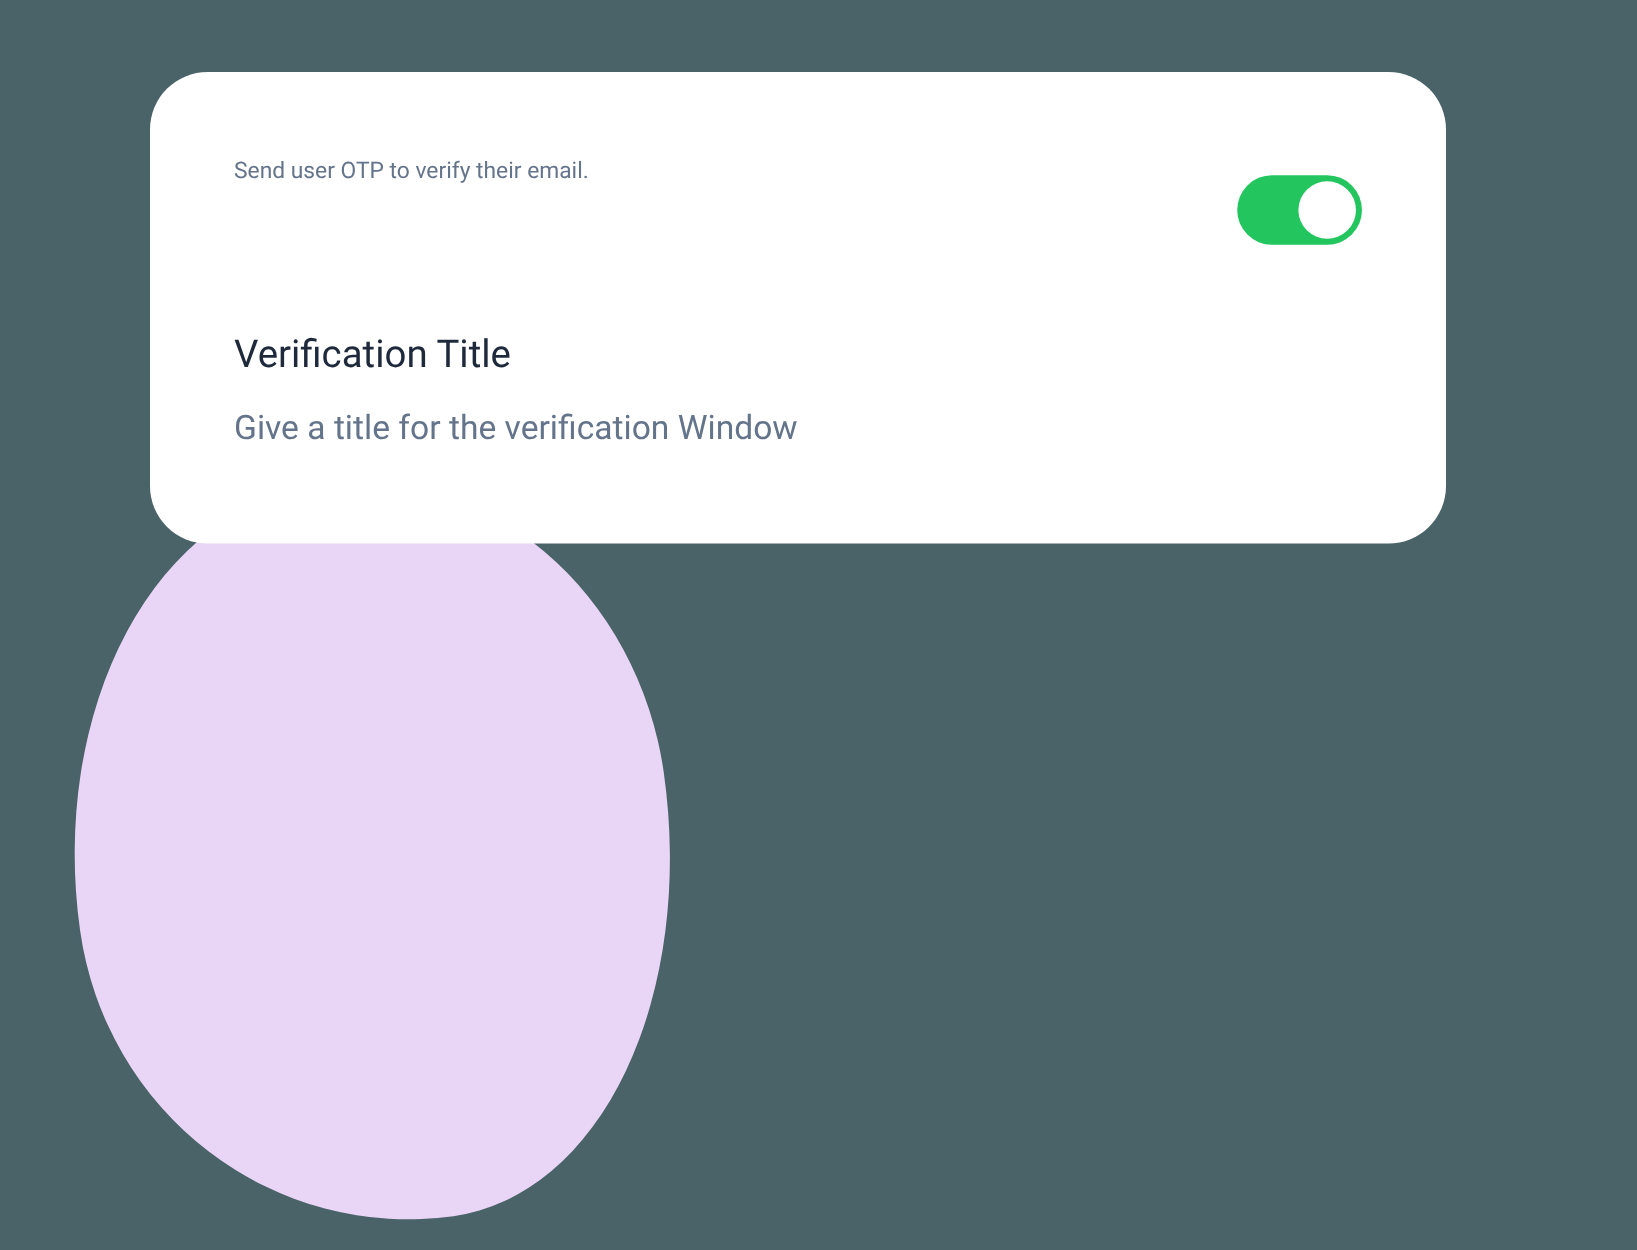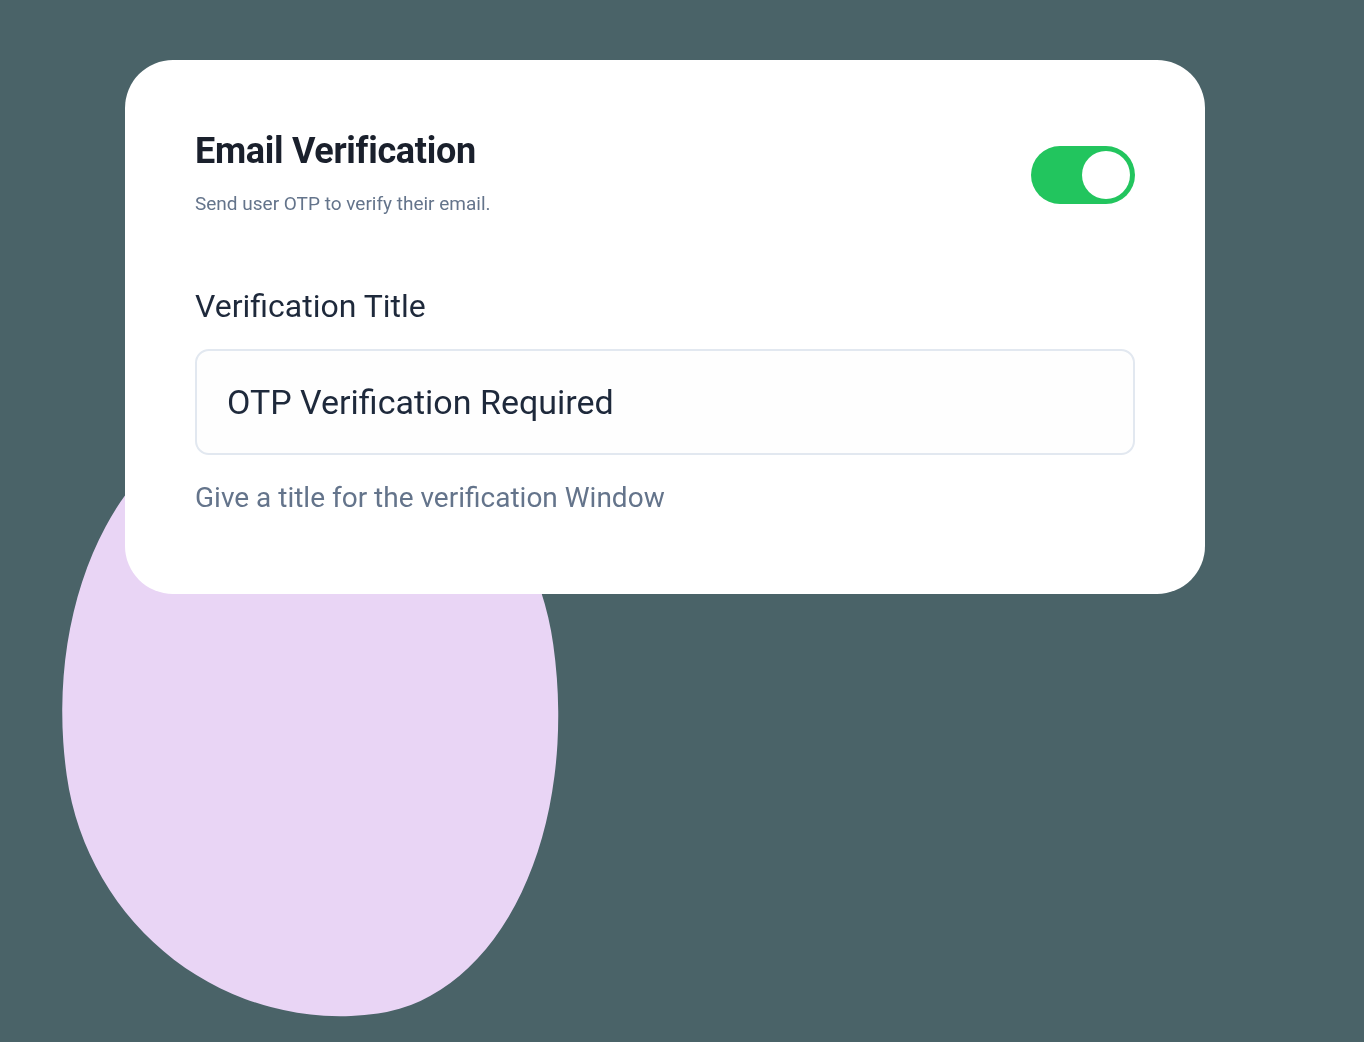--- a/index.html
+++ b/index.html
@@ -110,28 +110,26 @@
   </style>
 </head>
 <body>
 
 <div class="blob"></div>
 
 <div class="card">
 
   <div class="header-row">
     <div class="header-text">
-      <h2 class="section-title">Email Verification</h2>
       <p class="section-subtitle">Send user OTP to verify their email.</p>
     </div>
     <div class="toggle">
       <div class="toggle-knob"></div>
     </div>
   </div>
 
   <div class="field-group">
     <label class="field-label">Verification Title</label>
-    <input type="text" class="field-input" value="OTP Verification Required" style="">
     <p class="field-hint">Give a title for the verification Window</p>
   </div>
 
 
 </div>
 
 </body></html>

